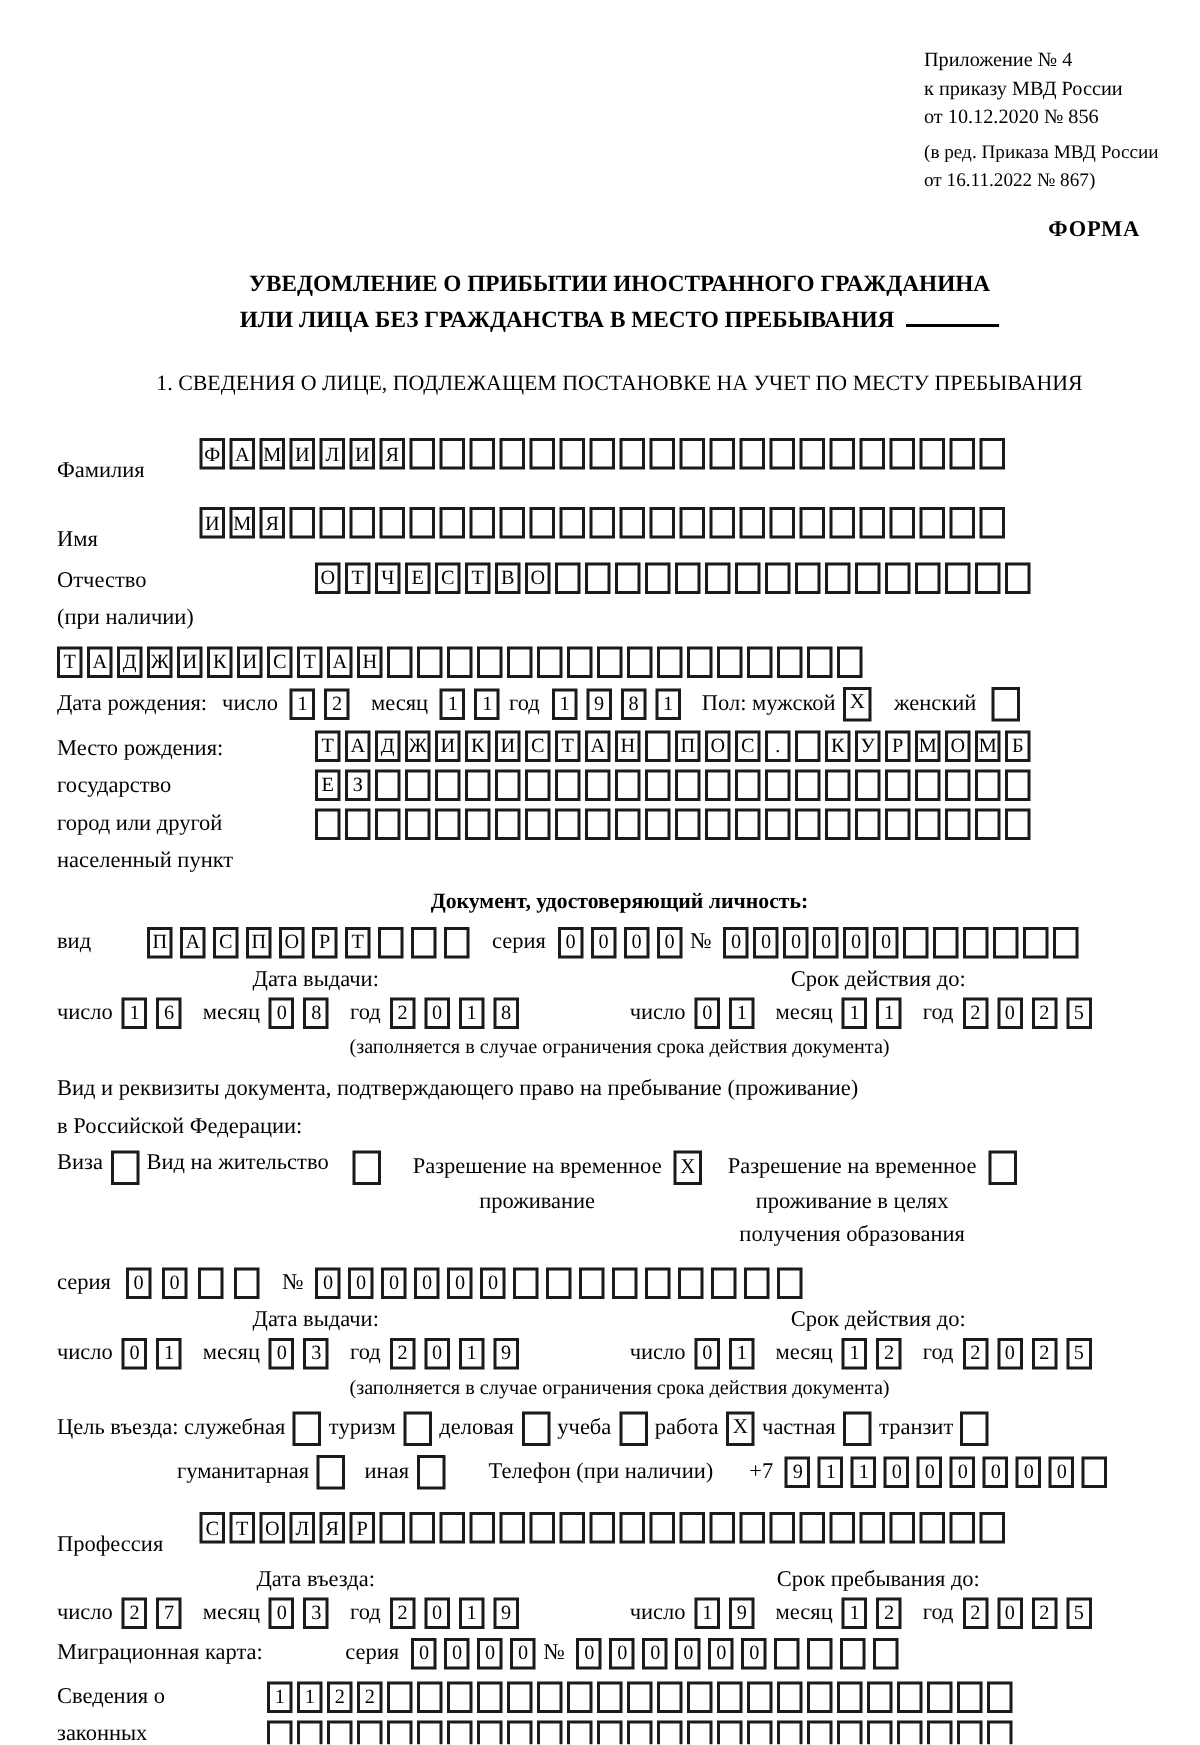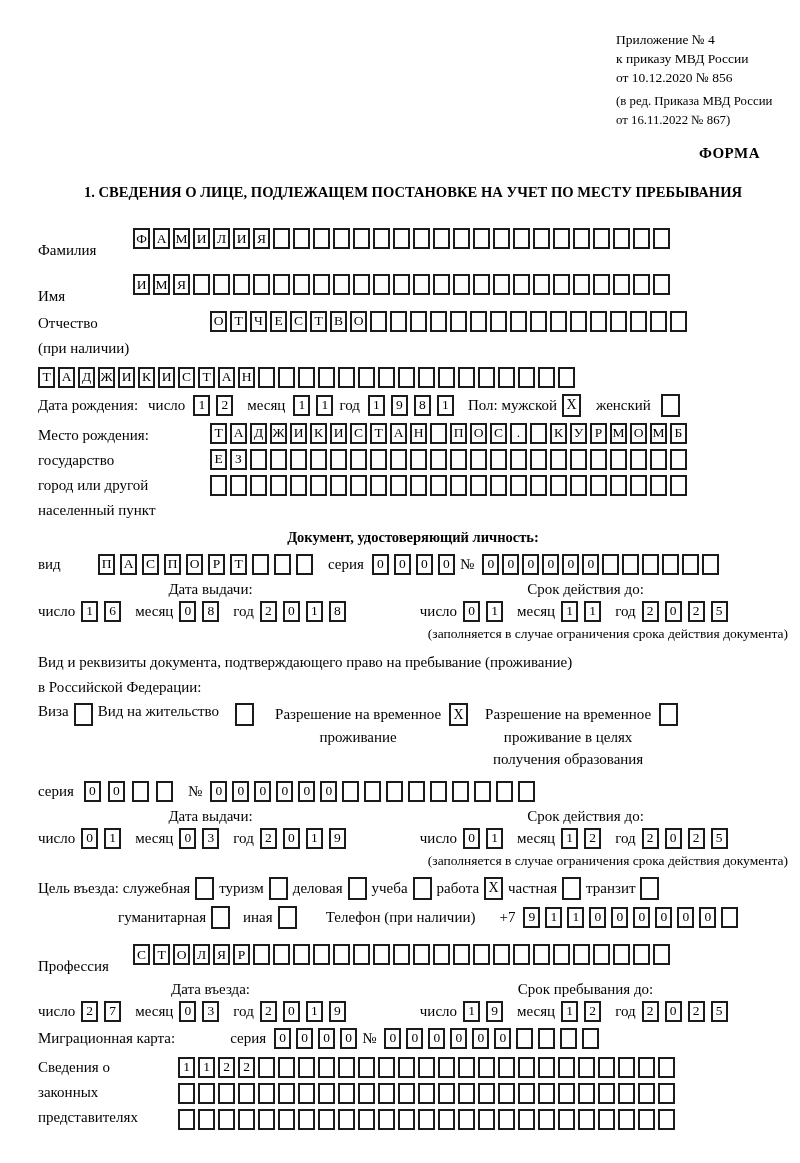--- a/index.html
+++ b/index.html
@@ -10,21 +10,21 @@
     font-family:"Liberation Serif", serif;
     font-size:15px; color:#000; background:#fff;
   }
 
   
   .annex { margin-left:578px; width:212px; font-size:13.5px; line-height:1.42; }
   .annex-note { margin-top:5px; font-size:12.8px; line-height:1.42; }
   .forma { text-align:right; padding-right:28px; font-weight:bold; font-size:15px; margin-top:16px; letter-spacing:0.5px; }
   .title { text-align:center; font-weight:bold; font-size:15.5px; line-height:1.55; margin-top:16px; }
   .title-underline { display:inline-block; width:62px; border-bottom:2px solid #000; height:14px; margin-left:8px; }
-  .section-title { text-align:center; font-weight:bold; font-size:14.6px; margin:22px 0 18px; }
+  .section-title { text-align:center; font-weight:normal; font-size:14.6px; margin:22px 0 18px; }
 
   
   .row { display:flex; align-items:center; margin-bottom:6px; flex-wrap:nowrap; }
   .row-start { align-items:flex-start; }
   .lbl { flex-shrink:0; white-space:nowrap; }
   .w95 { width:95px;margin-top:23px; }
   .w172 { width:172px; }
   .lblcol { flex-shrink:0; line-height:25px; }
   .boxes { display:inline-flex; flex-wrap:nowrap; flex-shrink:0; }
   .cell {
@@ -45,21 +45,21 @@
   .doc-heading { text-align:center; font-weight:bold; font-size:14.5px; margin:4px 0 8px; }
 
   .dh-row { display:flex; margin:2px 0 3px; }
   .dh-left { width:345px; text-align:center; flex-shrink:0; }
   .dh-right { flex:1; text-align:center; }
   .date-pair { display:flex; align-items:center; margin-bottom:4px; }
   .date-group { display:flex; align-items:center; flex-shrink:0; }
   .date-group .lbl { margin-right:6px; }
   .date-group .boxes { margin-right:8px; }
   .dg-right { margin-left:60px; }
-  .note { text-align:right; font-size:13.5px; margin:0 0 8px; }
+  .note { text-align:center; font-size:13.5px; margin:0 0 8px; }
 
   .para { line-height:1.65; margin-bottom:4px; }
   .center-lbl { text-align:center; line-height:1.5; flex-shrink:0; }
 
   .ml8{margin-left:8px;} .ml10{margin-left:10px;} .ml12{margin-left:12px;}
   .ml16{margin-left:16px;} .ml20{} .ml24{margin-left:24px;} .ml55{margin-left:55px;} .ml80{margin-left:80px;}
 </style>
 </head>
 <body>
 
@@ -70,20 +70,26 @@
     <div>к приказу МВД России</div>
     <div>от 10.12.2020 № 856</div>
     <div class="annex-note">
       <div>(в ред. Приказа МВД России</div>
       <div>от 16.11.2022 № 867)</div>
     </div>
   </div>
 
   <div class="forma">ФОРМА</div>
 
+  <div class="title">
+    <div>УВЕДОМЛЕНИЕ О ПРИБЫТИИ ИНОСТРАННОГО ГРАЖДАНИНА</div>
+    <div>
+      <span>ИЛИ ЛИЦА БЕЗ ГРАЖДАНСТВА В МЕСТО ПРЕБЫВАНИЯ</span><span class="title-underline"></span>
+    </div>
+  </div>
 
   <div class="section-title">1. СВЕДЕНИЯ О ЛИЦЕ, ПОДЛЕЖАЩЕМ ПОСТАНОВКЕ НА УЧЕТ ПО МЕСТУ ПРЕБЫВАНИЯ</div>
 
   <div class="row">
     <span class="lbl w95">Фамилия</span>
     <span class="boxes">
         <span class="cell">Ф</span>
         <span class="cell">А</span>
         <span class="cell">М</span>
         <span class="cell">И</span>

